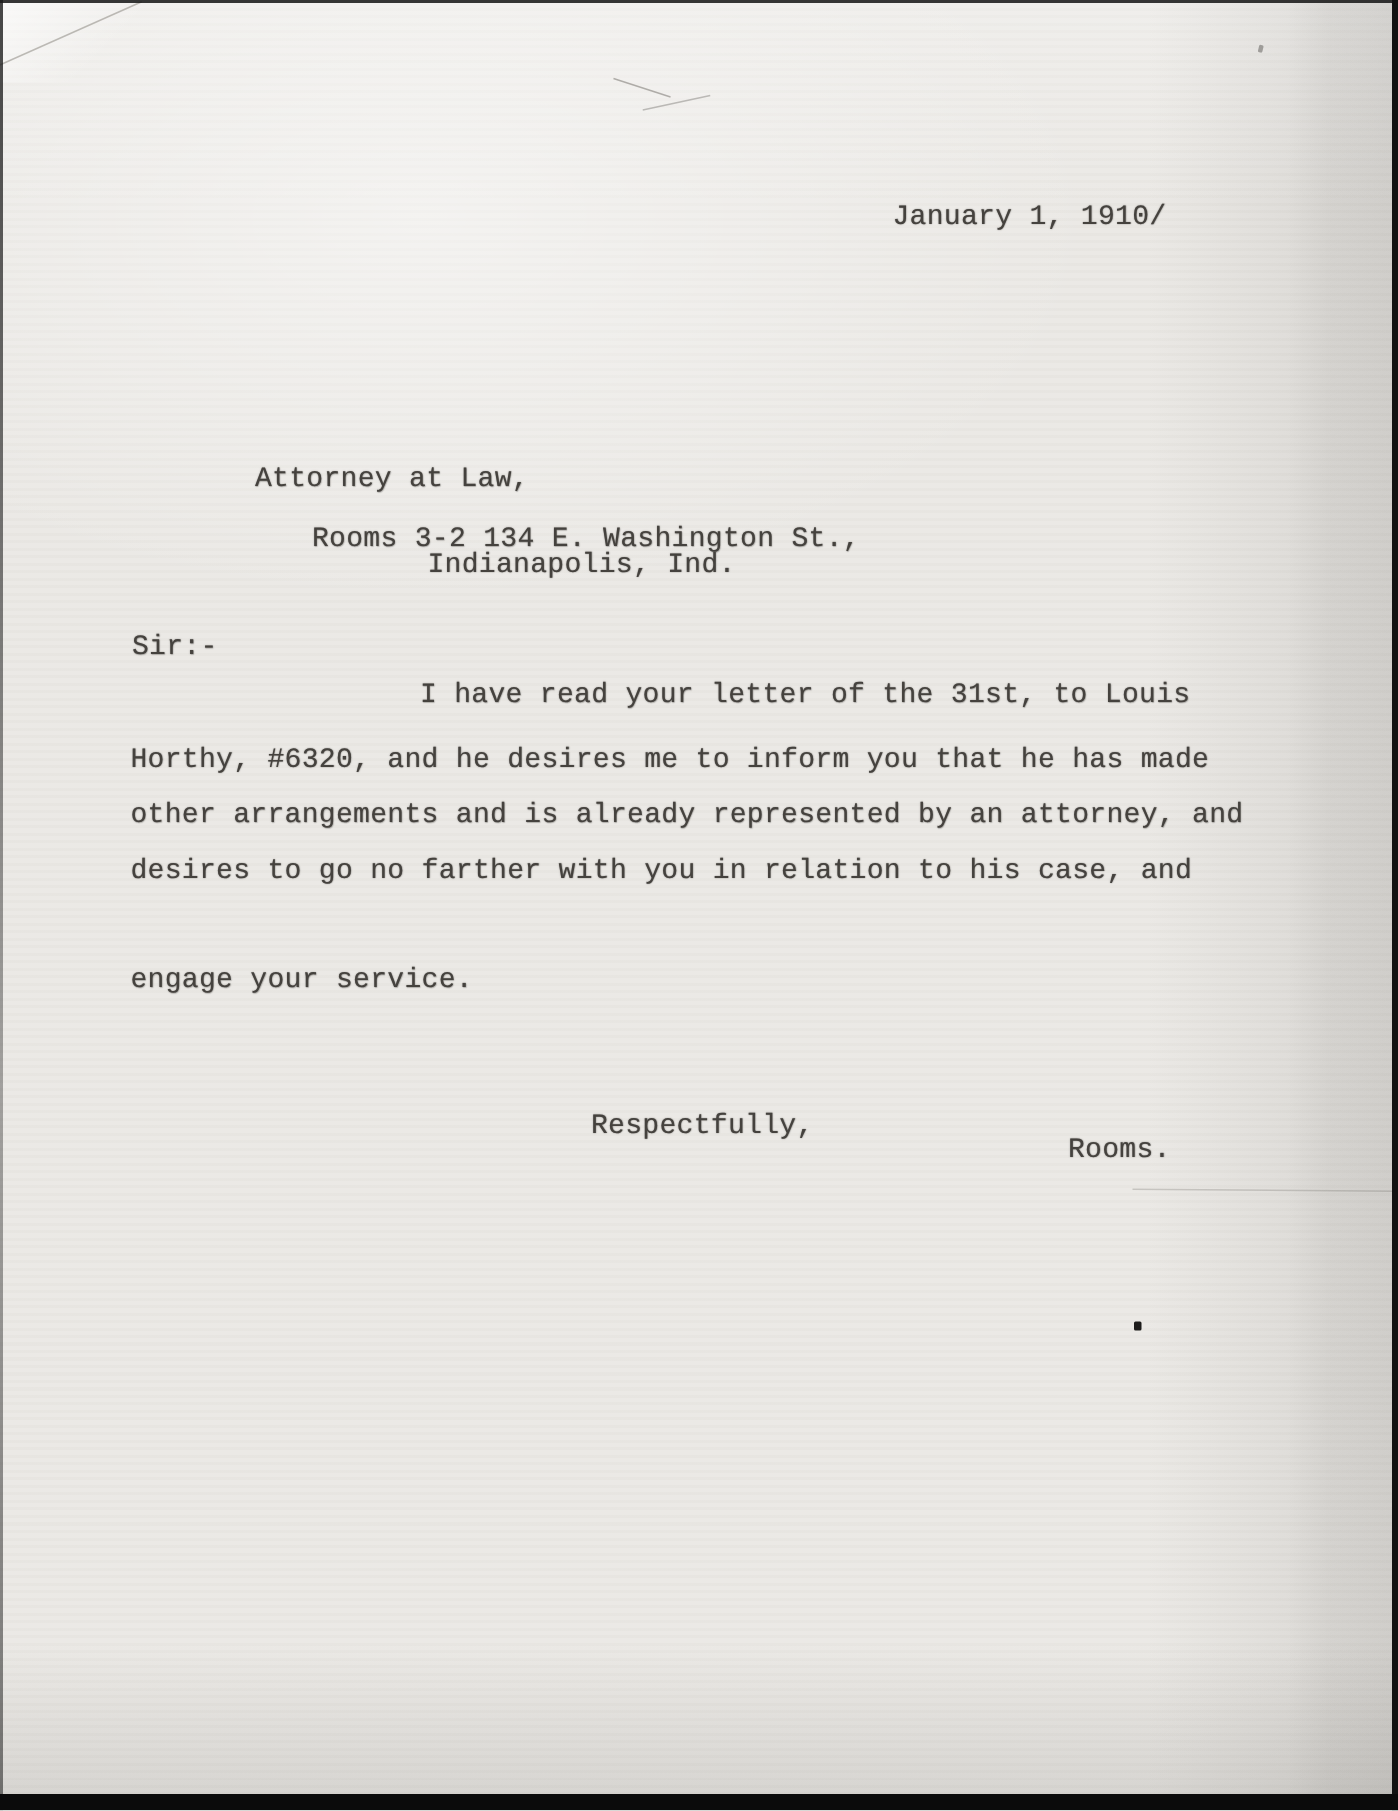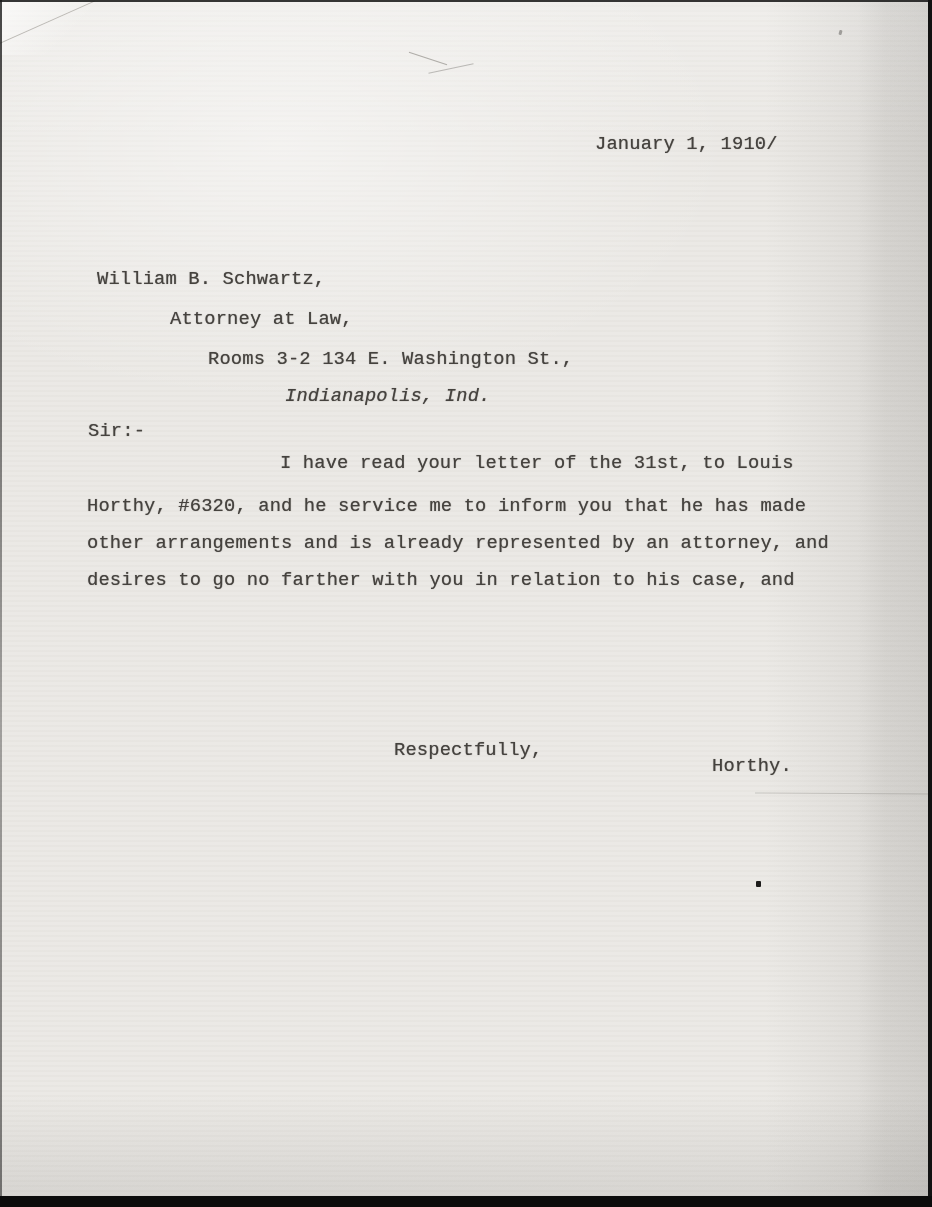--- a/index.html
+++ b/index.html
@@ -64,34 +64,34 @@
   <div class="fold-topleft-line"></div>
   <div class="crease-topcenter-1"></div>
   <div class="crease-topcenter-2"></div>
   <div class="crease-right"></div>
   <div class="shadow-right"></div>
   <div class="bottom-gray"></div>
   <div class="speck-faint"></div>
 
   <div class="typed" style="left:595px; top:134px;">January 1, 1910/</div>
 
-  <div class="typed" style="left:97px; top:269px;">William B. Schwartz,</div>
   <div class="typed" style="left:170px; top:309px;">Attorney at Law,</div>
   <div class="typed" style="left:208px; top:349px;">Rooms 3-2 134 E. Washington St.,</div>
-  <div class="typed" style="left:285px; top:386px;font-style:italic;">Indianapolis, Ind.</div>
+  <div class="typed" style="left:285px; top:366px;">Indianapolis, Ind.</div>
 
   <div class="typed" style="left:88px; top:421px;">Sir:-</div>
 
   <div class="typed" style="left:280px; top:436px;margin-top:17px;">I have read your letter of the 31st, to Louis</div>
-  <div class="typed" style="left:87px; top:496px;">Horthy, #6320, and he service me to inform you that he has made</div>
+  <div class="typed" style="left:87px; top:496px;">Horthy, #6320, and he desires me to inform you that he has made</div>
   <div class="typed" style="left:87px; top:570px;">desires to go no farther with you in relation to his case, and</div>
   <div class="typed" style="left:87px; top:533px;">other arrangements and is already represented by an attorney, and</div>
+  <div class="typed" style="left:87px; top:643px;">engage your service.</div>
 
   <div class="typed" style="left:394px; top:740px;">Respectfully,</div>
-  <div class="typed" style="left:712px; top:756px;">Horthy.</div>
+  <div class="typed" style="left:712px; top:756px;">Rooms.</div>
 
   <div class="ink-speck"></div>
 
   <div class="edge-top"></div>
   <div class="edge-left"></div>
   <div class="edge-right"></div>
   <div class="edge-bottom"></div>
 
 </div>
 

